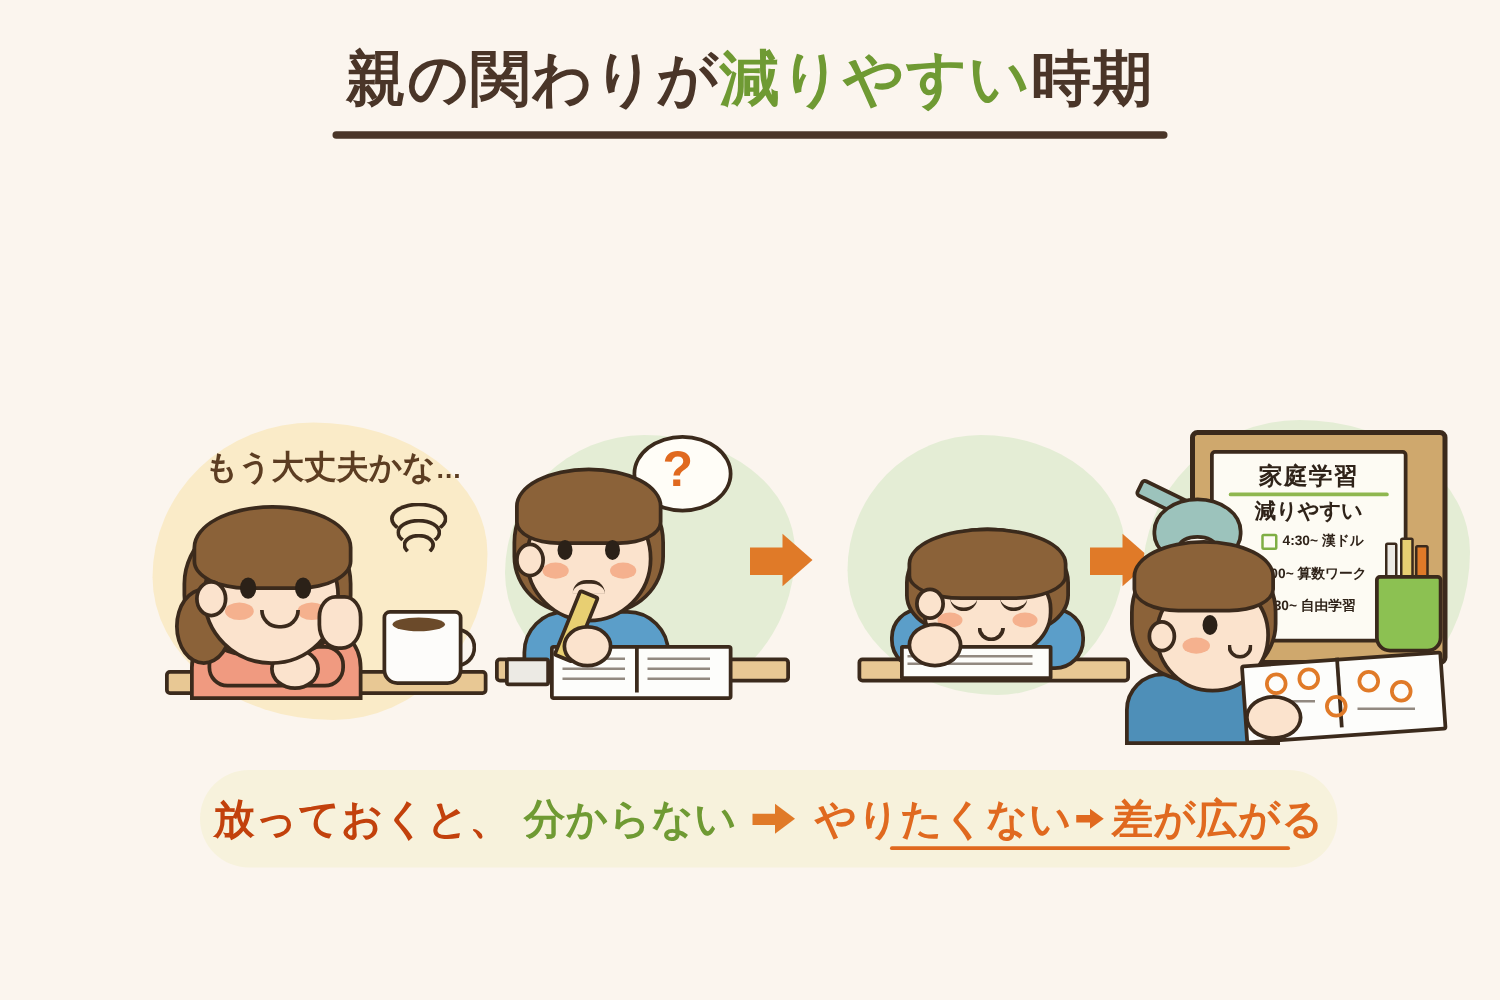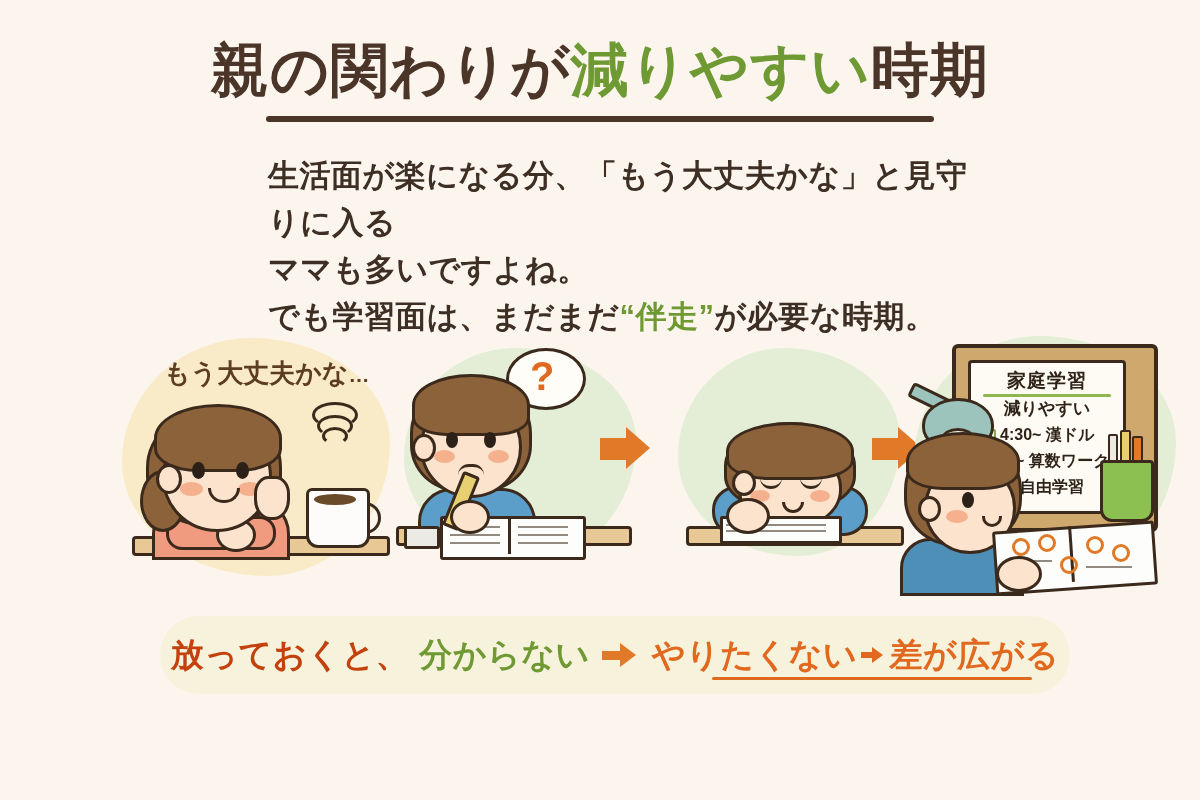--- a/index.html
+++ b/index.html
@@ -8,21 +8,21 @@
     background:#fbf5ee;
     font-family:"Liberation Sans","DejaVu Sans",sans-serif;
     overflow:hidden;
     position:relative;
   }
   .stage{position:absolute;inset:0;}
 
   
   .title-wrap{position:absolute;left:0;right:0;top:38px;text-align:center;}
   .title{
-    font-size:58px;font-weight:700;letter-spacing:1px;
+    font-size:48px;font-weight:700;letter-spacing:1px;
     color:#4a3528;line-height:1.1;white-space:nowrap;
   }
   .title .hl{color:#6f9a33;}
   .title-rule{
     width:668px;height:6px;background:#4a3528;border-radius:3px;
     margin:14px auto 0;
   }
 
   
   .body-copy{
@@ -121,22 +121,23 @@
   .board-title{
     position:absolute;left:0;right:0;top:5px;text-align:center;
     color:#2f2319;font-weight:700;font-size:19px;letter-spacing:1px;
   }
   .board-rule{position:absolute;left:12px;right:12px;top:31px;height:3px;background:#8fb74f;border-radius:2px;}
   .board-sub{
     position:absolute;left:0;right:0;top:34px;text-align:center;
     color:#2f2319;font-weight:700;font-size:17px;
   }
   .board-row{
-    position:absolute;left:12px;right:6px;color:#2f2319;font-weight:700;font-size:16px;
+    position:absolute;left:12px;right:6px;color:#2f2319;font-weight:700;font-size:11px;
     white-space:nowrap;
+    text-align:center;
   }
   .board-chk{
     display:inline-block;width:9px;height:9px;border:2px solid #7fae44;border-radius:2px;
     margin-right:4px;vertical-align:middle;
   }
   .lamp-shade{
     position:absolute;background:#9cc3bc;border:3px solid #3b2a1c;
     border-radius:50% 50% 46% 46%;
   }
   .lamp-arm{position:absolute;background:#9cc3bc;border:3px solid #3b2a1c;}
@@ -184,27 +185,20 @@
 
 <div class="stage">
 
   <div class="title-wrap">
     <div class="title">
       <span>親の関わりが</span><span class="hl">減りやすい</span><span>時期</span>
     </div>
     <div class="title-rule"></div>
   </div>
 
-  <div class="body-copy">
-    <div>生活面が楽になる分、「もう大丈夫かな」と見守りに入る</div>
-    <div>ママも多いですよね。</div>
-    <div>
-      <span>でも学習面は、まだまだ</span><span class="hl">“伴走”</span><span>が必要な時期。</span>
-    </div>
-  </div>
 
   <div class="panels">
 
     <div class="panel" id="p1">
       <div class="blob cream"></div>
 
       <div class="bubble-txt"><span>もう大丈夫かな</span><span class="sm">…</span></div>
 
       <div class="swirl" style="left:204px;top:72px;width:40px;height:20px;"></div>
       <div class="swirl" style="left:209px;top:85px;width:30px;height:16px;"></div>

